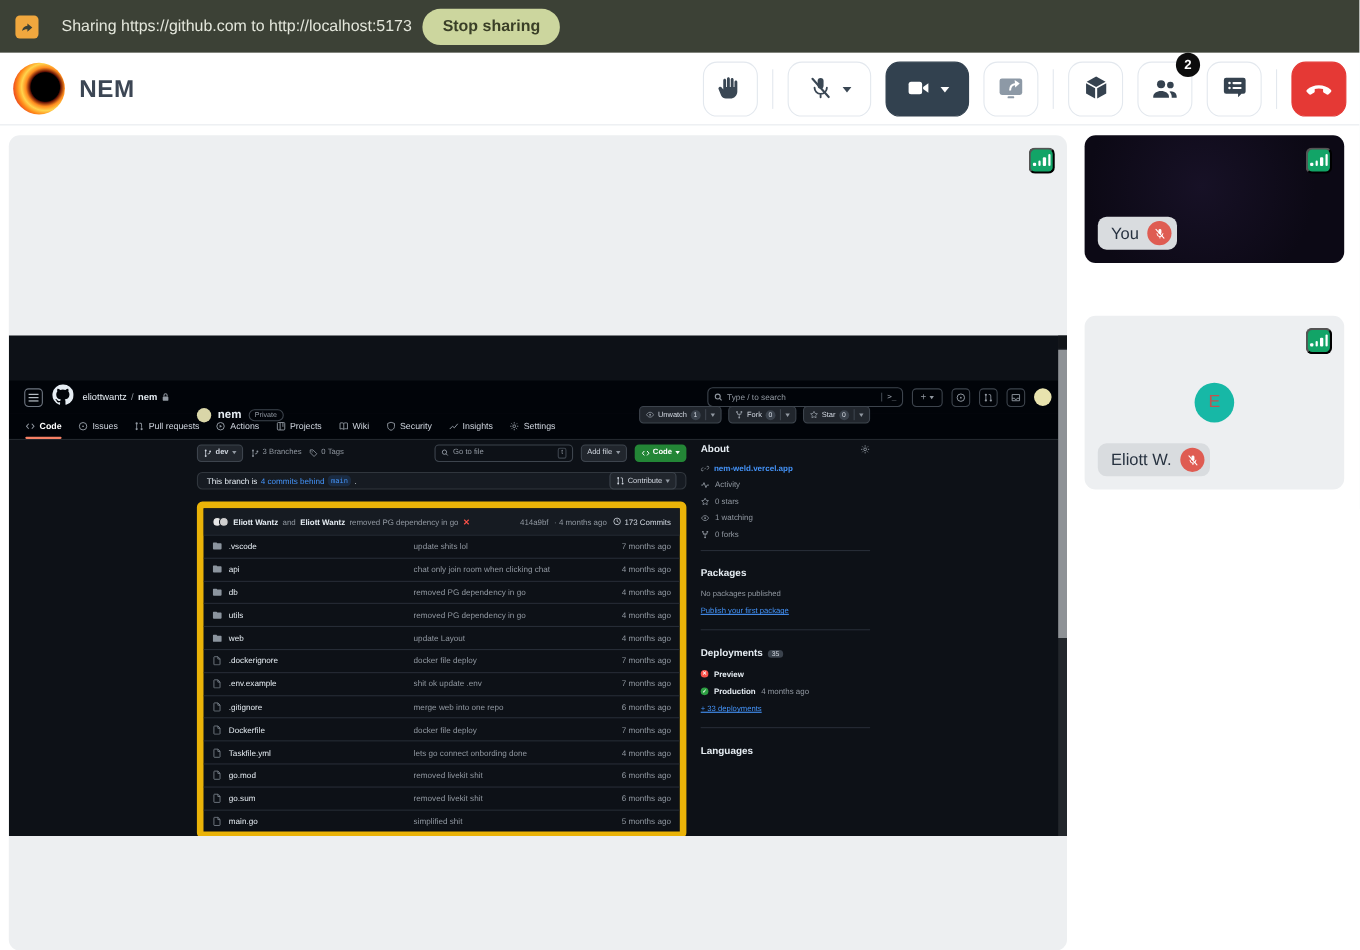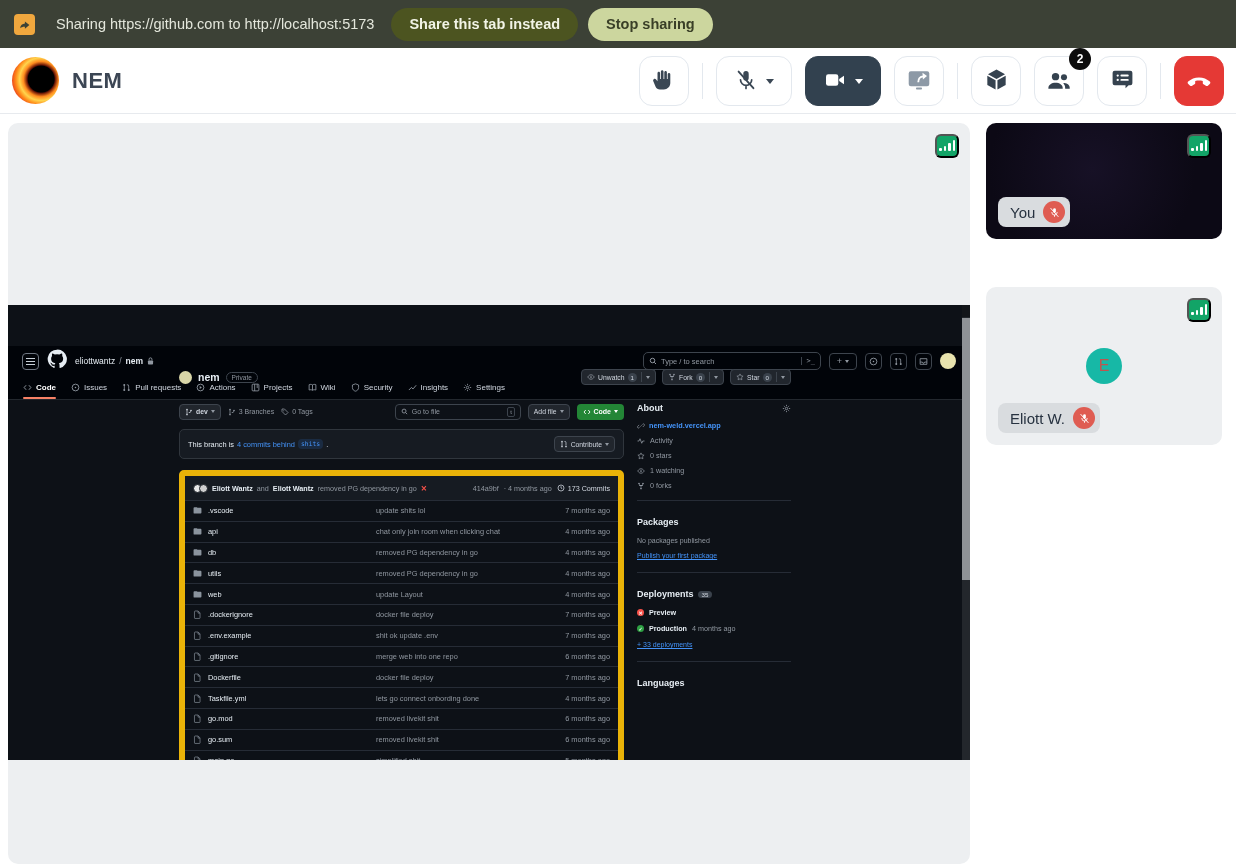--- a/index.html
+++ b/index.html
@@ -75,21 +75,21 @@
   .gbtn .split { width:1px; height:10px; background:#3d444d; margin:0 1px; }
   .cols { display:flex; gap:13px; }
   .mcol { width:445px; }
   .scol { width:154px; }
   .toolrow { height:17px; display:flex; align-items:center; gap:7px; margin-bottom:9px; }
   .meta { font-size:7px; color:#9198a1; display:flex; align-items:center; gap:3px; }
   .goto { margin-left:auto; width:126px; height:16px; border:1px solid #3d444d; border-radius:4px; display:flex; align-items:center; padding:0 5px; gap:4px; }
   .goto .ph { font-size:7px; color:#9198a1; }
   .goto .kbd { margin-left:auto; }
   .codebtn { height:16px; background:#238636; border-radius:4px; color:#fff; font-size:7px; font-weight:bold; display:flex; align-items:center; gap:3px; padding:0 6px; }
-  .banner { height:30px; background:#161b22; border:1px solid #30363d; border-radius:5px; display:flex; align-items:center; padding:0 8px; margin-bottom:11px; font-size:7.4px; color:#e6edf3; gap:3px; }
+  .banner { height:16px; background:#161b22; border:1px solid #30363d; border-radius:5px; display:flex; align-items:center; padding:0 8px; margin-bottom:11px; font-size:7.4px; color:#e6edf3; gap:3px; }
   .blue { color:#4493f8; }
   .mainchip { font-family:"DejaVu Sans Mono",monospace; font-size:6.4px; color:#4493f8; background:rgba(56,139,253,.15); border-radius:4px; padding:1px 3px; }
   .contrib { margin-left:auto; }
   .ghtable { border:6px solid #eab308; border-radius:5px; overflow:hidden; }
   .commitbar { height:24px; background:#161b22; display:flex; align-items:center; padding:0 8px; font-size:7.2px; color:#9198a1; gap:4px; }
   .cavs { display:flex; }
   .cavs i { width:9px; height:9px; border-radius:50%; background:#e7e7e7; border:1px solid #161b22; display:block; }
   .cavs i+i { margin-left:-3px; background:#cfcfcf; }
   .cauth { color:#e6edf3; font-weight:bold; }
   .redx { color:#f85149; font-weight:bold; font-size:7.5px; }
@@ -119,21 +119,20 @@
 </head>
 <body>
 
 <div class="sbar">
   <span class="sbar-icon">
     <svg width="13" height="13" viewBox="0 0 16 16">
         <path d="M2.5 12.5c.6-3.6 2.8-5.6 6-5.8V4.2l5.5 4.5-5.5 4.6v-2.6c-2.6-.1-4.3.6-6 1.8z" fill="#3c4136"></path>
       </svg>
   </span>
   <span class="sbar-msg">Sharing https://github.com to http://localhost:5173</span>
-  <button class="sbar-btn darkb">Share this tab instead</button>
   <button class="sbar-btn lightb">Stop sharing</button>
 </div>
 
 <div class="hdr">
   <div class="logo"></div>
   <div class="brand">NEM</div>
 
   <div class="controls">
     <button class="cbtn">
       <span>
@@ -444,21 +443,21 @@
                     <path d="M5.5 4 2 8l3.5 4M10.5 4 14 8l-3.5 4"></path>
                   </svg>
                 <span>Code</span>
                 <span class="gcar" style="border-top-color:#fff"></span>
               </span>
             </div>
 
             <div class="banner">
               <span>This branch is</span>
               <span class="blue">4 commits behind</span>
-              <span class="mainchip">shits</span>
+              <span class="mainchip">main</span>
               <span>.</span>
               <span class="gbtn contrib">
                 <svg width="8" height="8" viewBox="0 0 16 16" fill="#d1d7e0">
                     <circle cx="4" cy="3" r="1.7"></circle>
                     <circle cx="4" cy="13" r="1.7"></circle>
                     <circle cx="12" cy="13" r="1.7"></circle>
                     <rect x="3.3" y="4" width="1.4" height="8"></rect>
                     <path d="M8.5 2.3H10c1.4 0 2.7 1.1 2.7 2.7v6h-1.4v-6c0-.8-.5-1.3-1.3-1.3H8.5z"></path>
                   </svg>
                 <span>Contribute</span>

